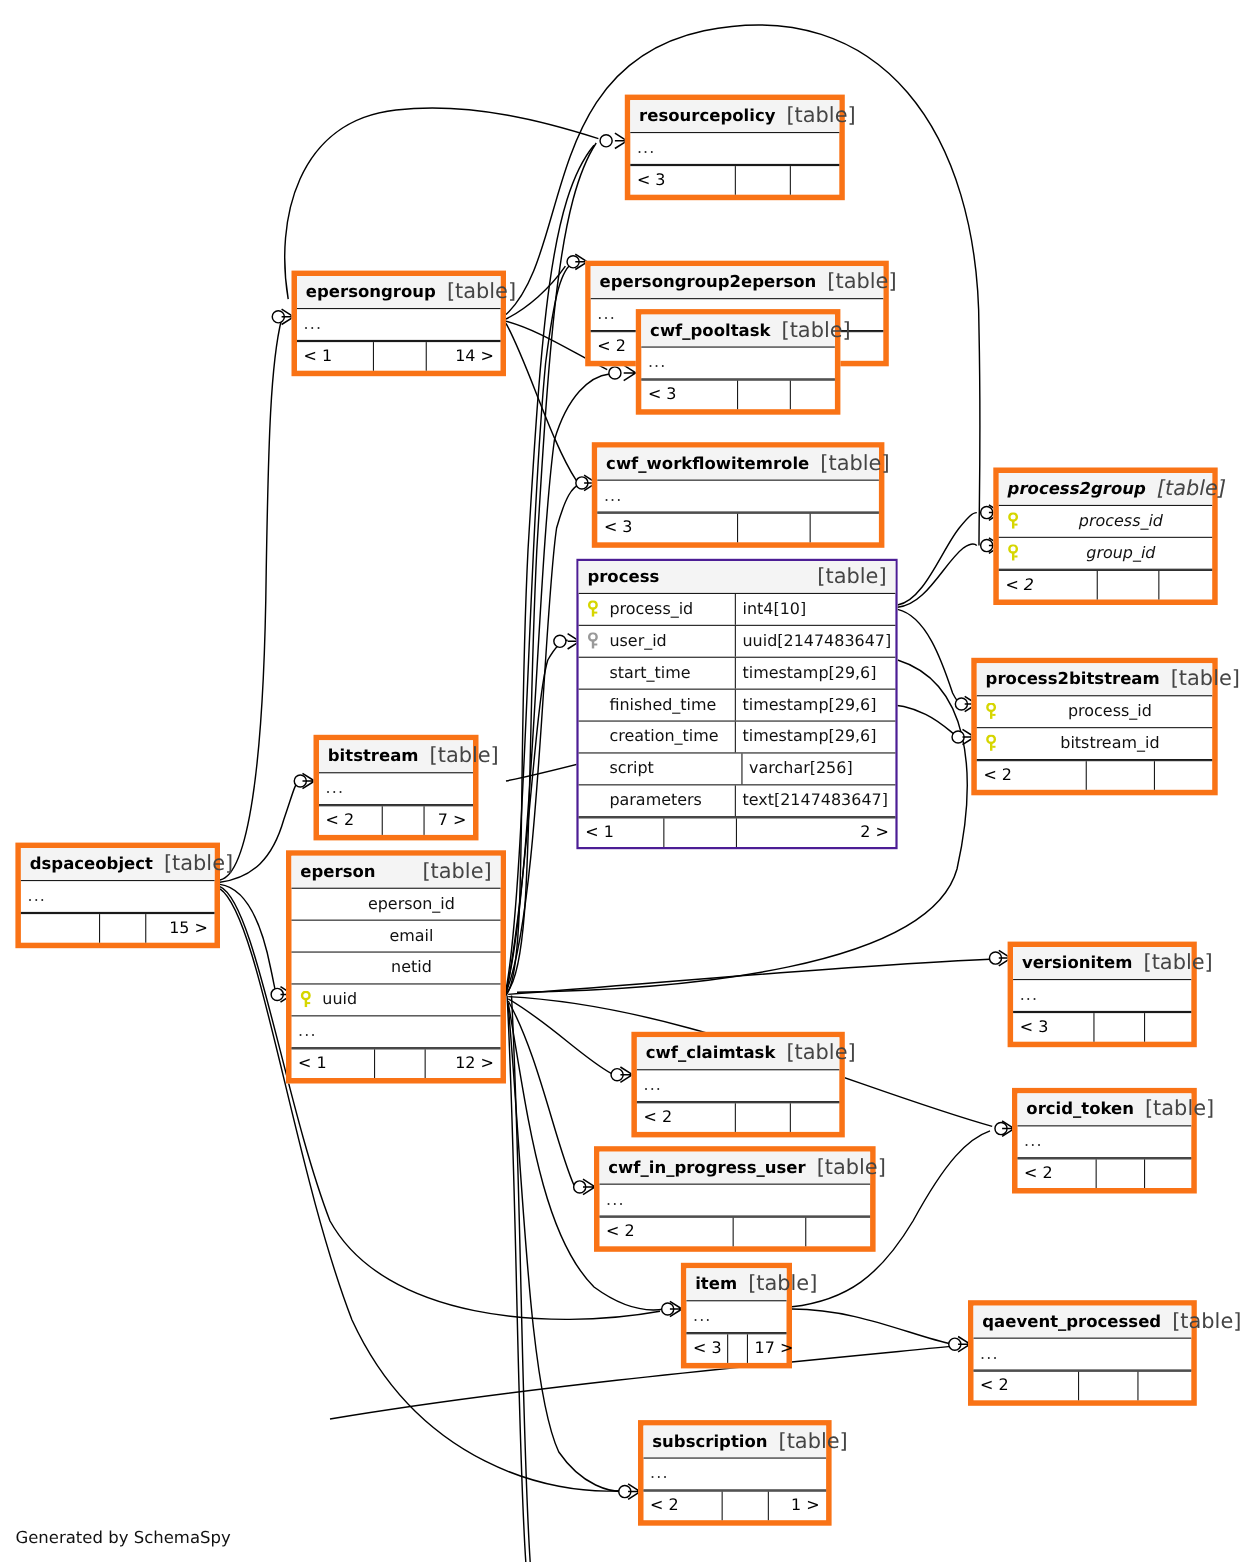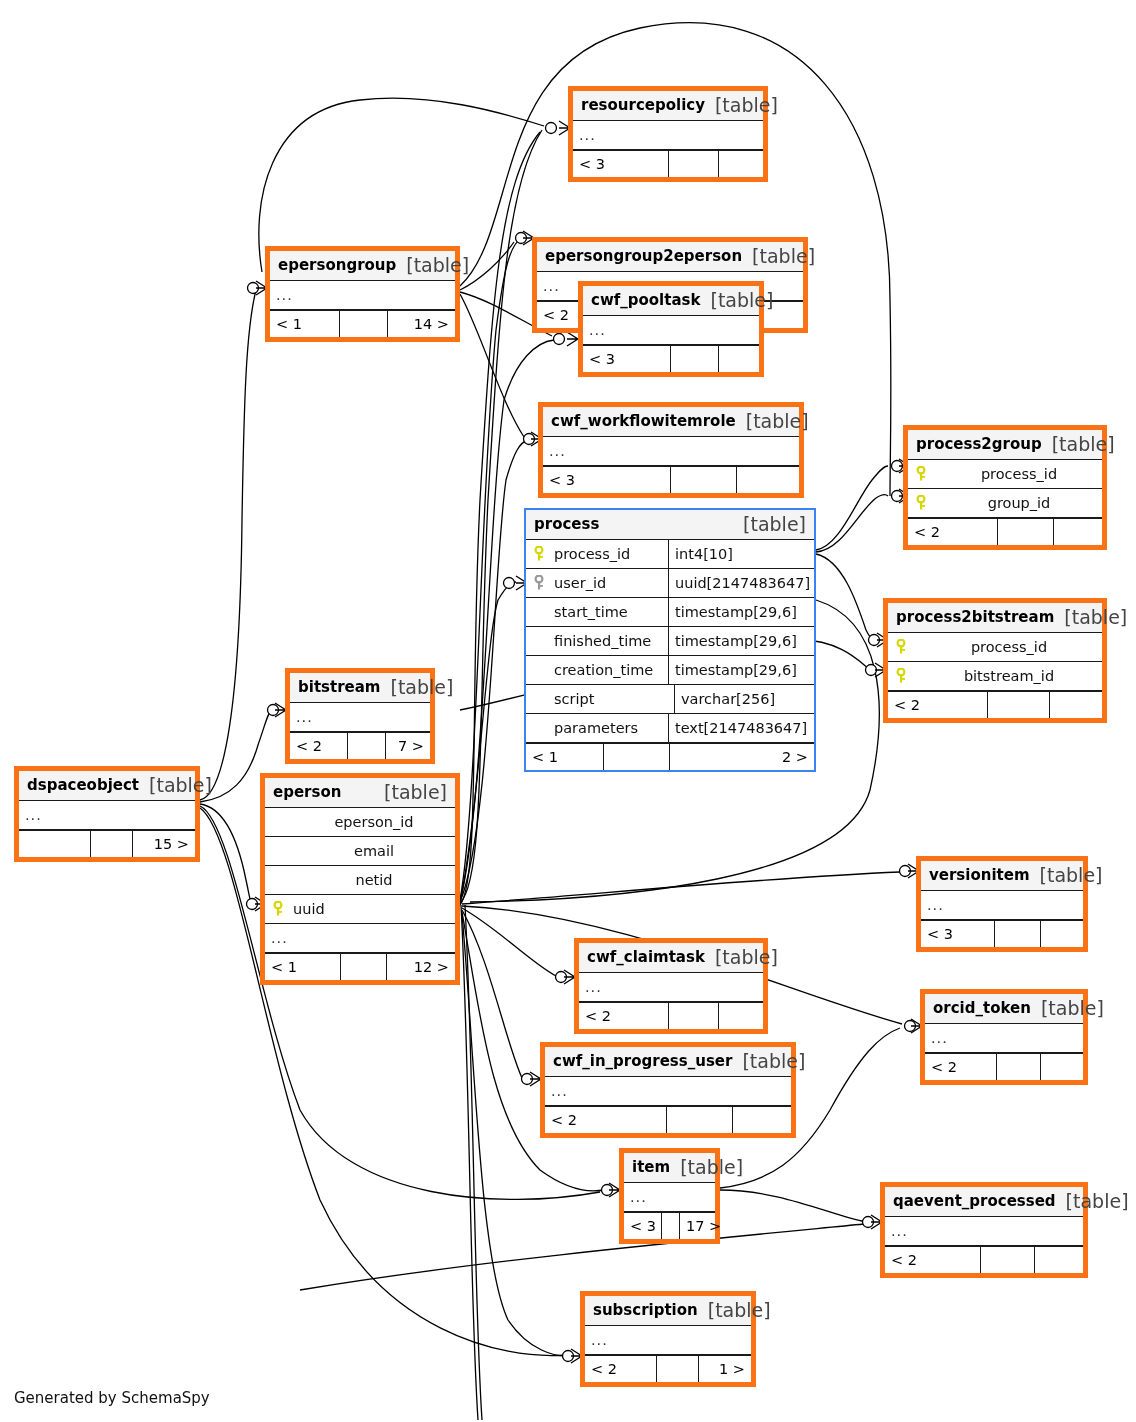--- a/index.html
+++ b/index.html
@@ -30,21 +30,21 @@
   }
   .tbl {
     position: absolute;
     z-index: 2;
     background: #ffffff;
     border: 5px solid #f97316;
     box-sizing: border-box;
     border-collapse: collapse;
   }
   .tbl.thick {
-    border: 2px solid #3b82f6;
+    border: 2px solid #4c1d95;
   }
   .tbl .hdr {
     background: #f4f4f4;
     border-bottom: 1px solid #1a1a1a;
     display: flex;
     align-items: center;
     justify-content: space-between;
     padding: 3px 8px 4px 8px;
     box-sizing: border-box;
     white-space: nowrap;
@@ -314,21 +314,21 @@
     <div class="row ellipsis">
       <span class="nm">...</span>
     </div>
     <div class="foot">
       <span class="fc fl" style="width:128px">&lt; 3</span>
       <span class="fc fm" style="width:66px"></span>
       <span class="fc fr"></span>
     </div>
   </div>
 
-  <div class="tbl" style="left:903px; top:425px; width:204px;">
+  <div class="tbl" style="left:903px; top:425px; width:204px;font-style:italic;">
     <div class="hdr">
       <span class="tname">process2group</span>
       <span class="ttype">[table]</span>
     </div>
     <div class="row">
       <span class="kcell">
         <svg class="keyicon" width="12" height="16" viewBox="0 0 12 16">
             <circle cx="6" cy="4" r="3.4" fill="none" stroke="#d6d600" stroke-width="2.2"></circle>
             <rect x="5" y="6.5" width="2.2" height="8" fill="#d6d600"></rect>
             <rect x="7" y="10" width="3" height="1.8" fill="#d6d600"></rect>

